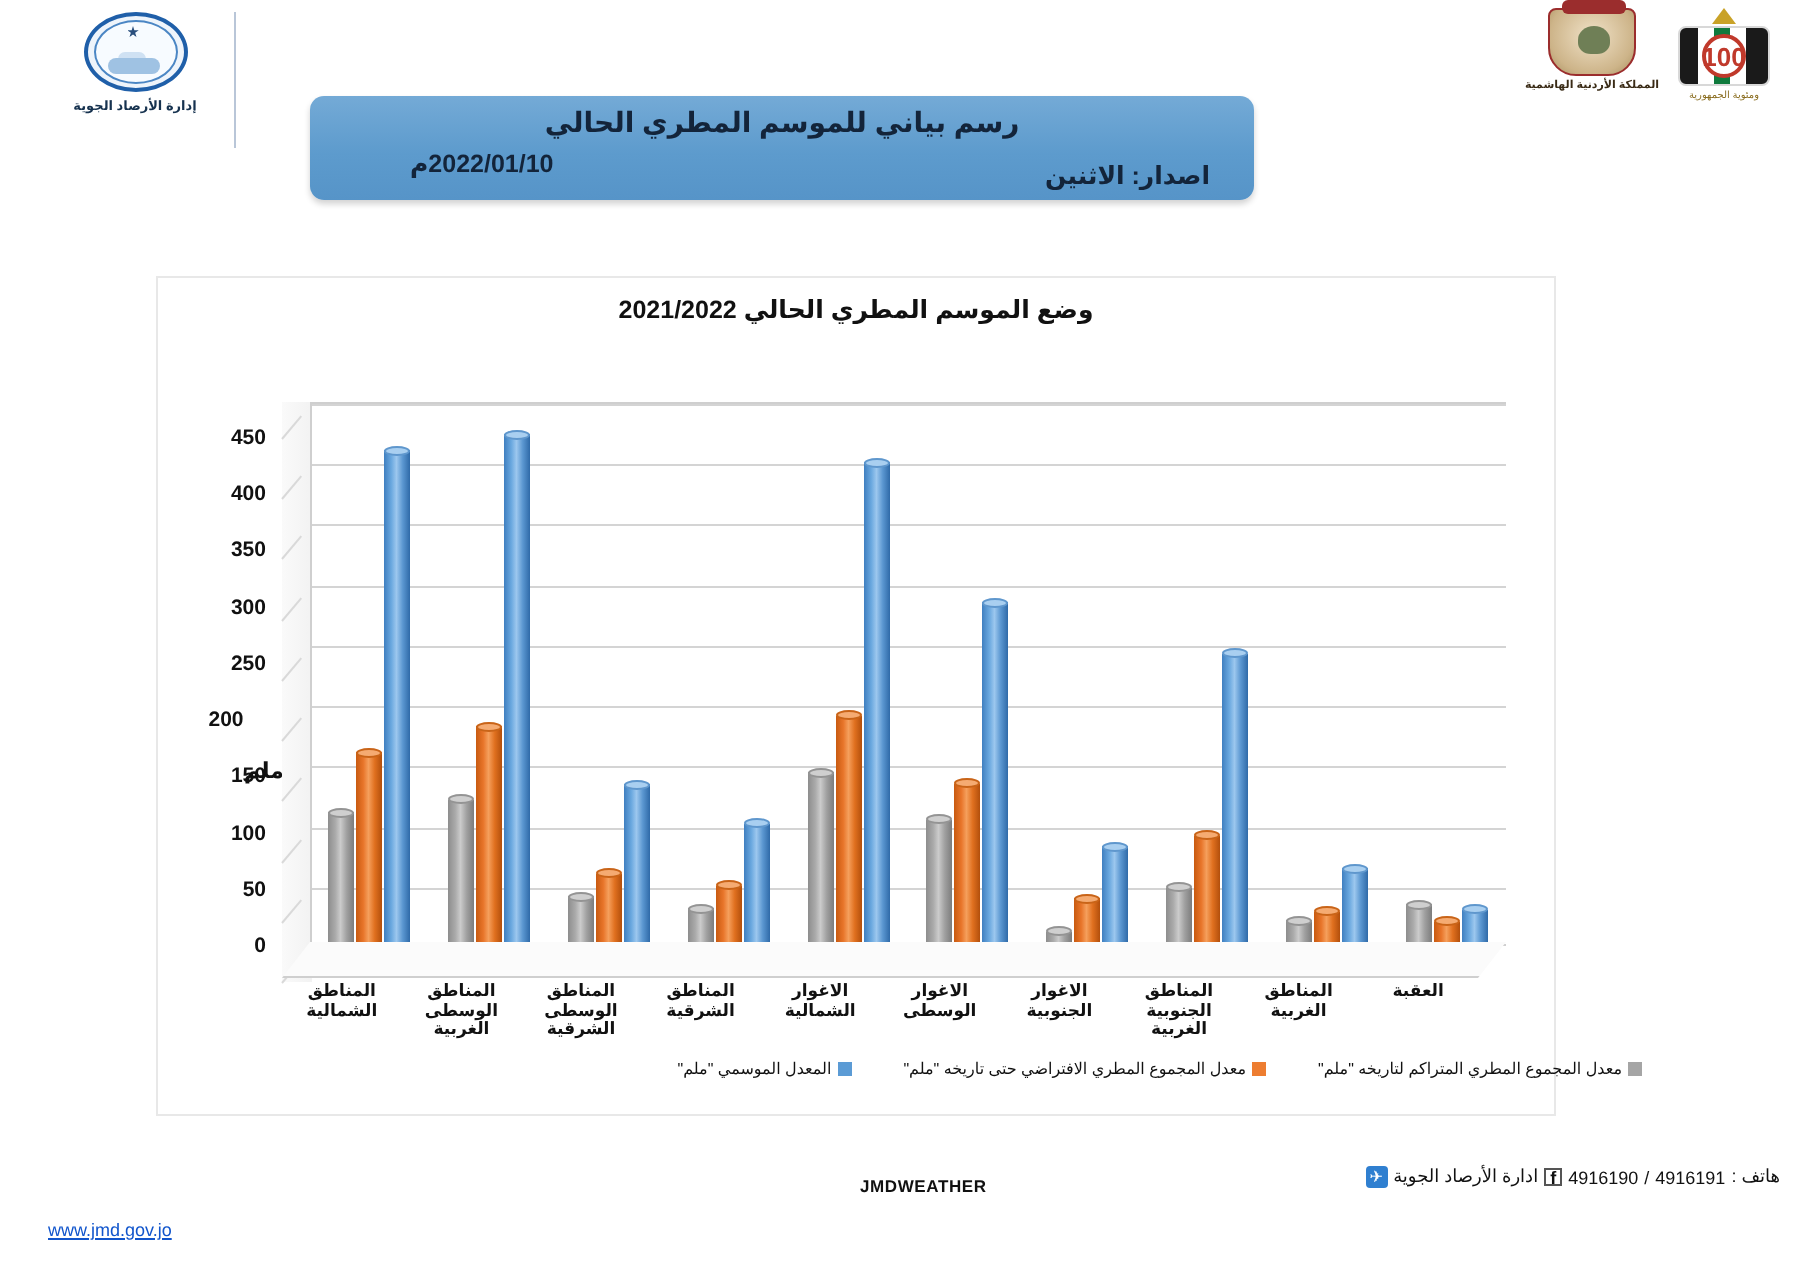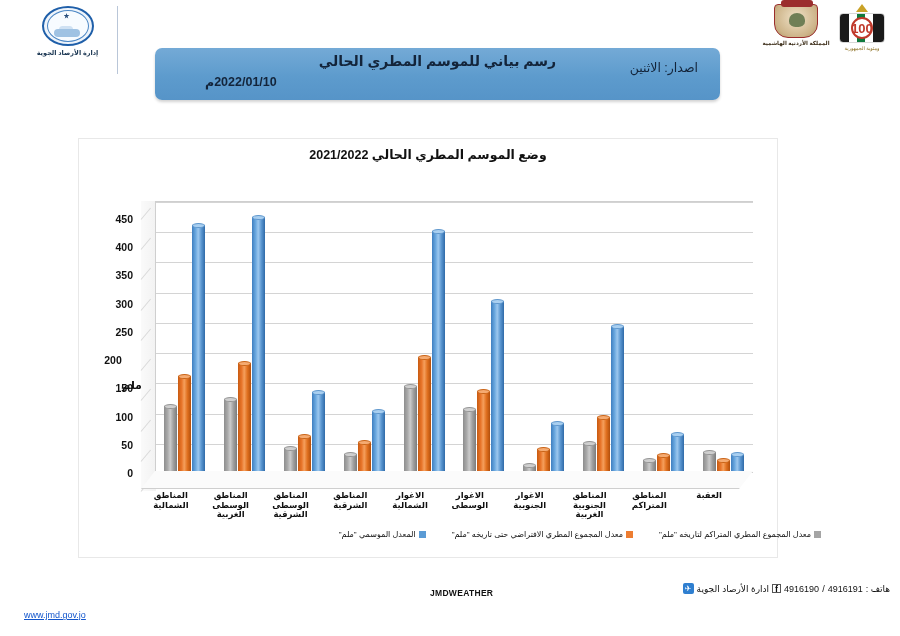--- a/index.html
+++ b/index.html
@@ -84,32 +84,32 @@
     content:""; position:absolute; left:6px; top:-5px; width:32px; height:7px;
     background:#9b2d2d; border-radius:3px;
   }
   .logo-arms .shield:after{
     content:""; position:absolute; left:14px; top:8px; width:16px; height:14px;
     background:#6f7f56; border-radius:50% 50% 40% 40%;
   }
   .logo-arms .cap { font-size:5.5px; color:#3a2b16; margin-top:2px; font-weight:bold; white-space:nowrap;}
 
   .banner {
-    position:absolute; left:155px; top:48px; width:565px; height:52px;
+    position:absolute; left:155px; top:48px; width:472px; height:52px;
     background:linear-gradient(180deg,#74aad6 0%,#5d9bcd 55%,#5694c8 100%);
     border-radius:7px;
     box-shadow:0 2px 3px rgba(0,0,0,0.18);
   }
   .banner-title {
     position:absolute; top:5px; left:0; width:100%;
     text-align:center; font-size:14px; font-weight:bold; color:#13243a;
   }
   .banner-issue {
-    position:absolute; top:12px; right:22px;
-    font-size:12.5px; font-weight:normal; color:#13243a;
+    position:absolute; top:32px; right:22px;
+    font-size:12.5px; font-weight:bold; color:#13243a;
   }
   .banner-date {
     position:absolute; top:26px; left:50px;
     font-size:12.5px; font-weight:bold; color:#13243a; direction:rtl;
   }
 
   
   .chart-frame {
     position:absolute; left:78px; top:138px; width:700px; height:420px;
     background:#ffffff; border:1px solid #e8e8e8;padding-left:16px;
@@ -444,21 +444,21 @@
 
   <div class="cats">
       <div class="cat" style="left: 0px; width: 59.8px;">المناطق الشمالية</div>
       <div class="cat" style="left: 59.8px; width: 59.8px;">المناطق الوسطى الغربية</div>
       <div class="cat" style="left: 119.6px; width: 59.8px;">المناطق الوسطى الشرقية</div>
       <div class="cat" style="left: 179.4px; width: 59.8px;">المناطق الشرقية</div>
       <div class="cat" style="left: 239.2px; width: 59.8px;">الاغوار الشمالية</div>
       <div class="cat" style="left: 299px; width: 59.8px;">الاغوار الوسطى</div>
       <div class="cat" style="left: 358.8px; width: 59.8px;">الاغوار الجنوبية</div>
       <div class="cat" style="left: 418.6px; width: 59.8px;">المناطق الجنوبية الغربية</div>
-      <div class="cat" style="left: 478.4px; width: 59.8px;">المناطق المتراكم</div>
+      <div class="cat" style="left: 478.4px; width: 59.8px;">المناطق الغربية</div>
       <div class="cat" style="left: 538.2px; width: 59.8px; text-align: center;">العقبة</div>
     </div>
   <div class="legend">
       <div class="legend-item" style="margin-left: 26px;">
         <span class="swatch" style="background: rgb(165, 165, 165);"></span>
         <span>معدل المجموع المطري المتراكم لتاريخه "ملم"</span>
       </div>
       <div class="legend-item" style="margin-left: 26px;">
         <span class="swatch" style="background: rgb(237, 125, 49);"></span>
         <span>معدل المجموع المطري الافتراضي حتى تاريخه "ملم"</span>

